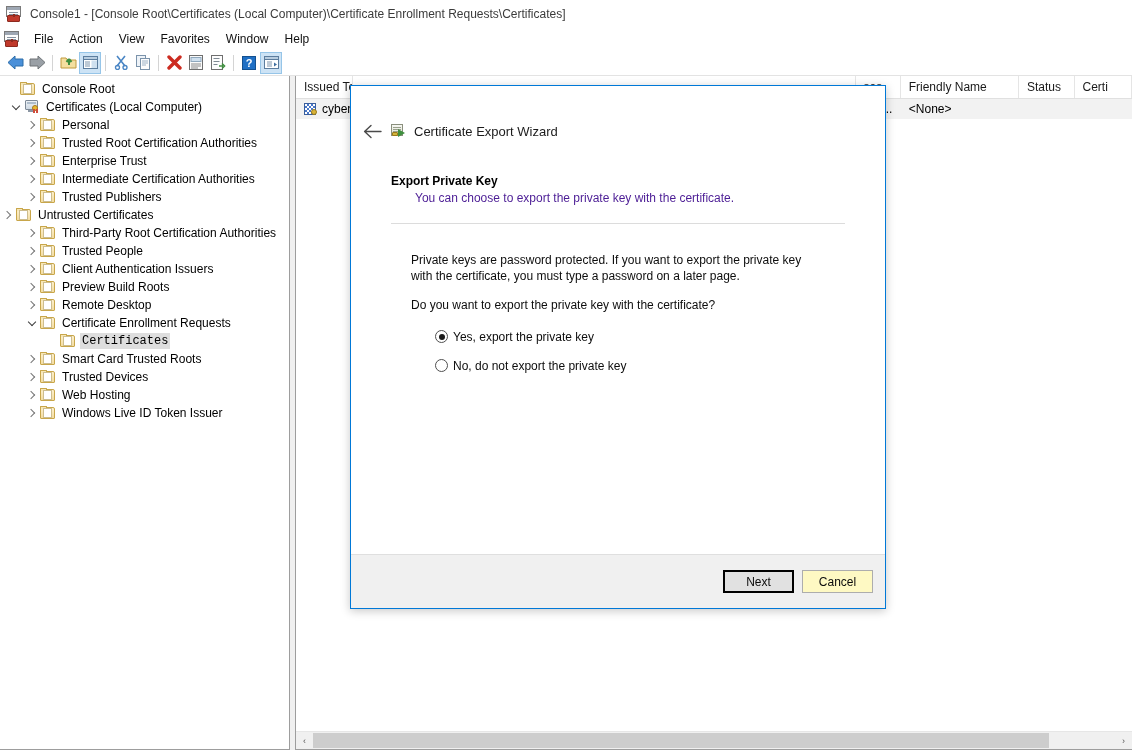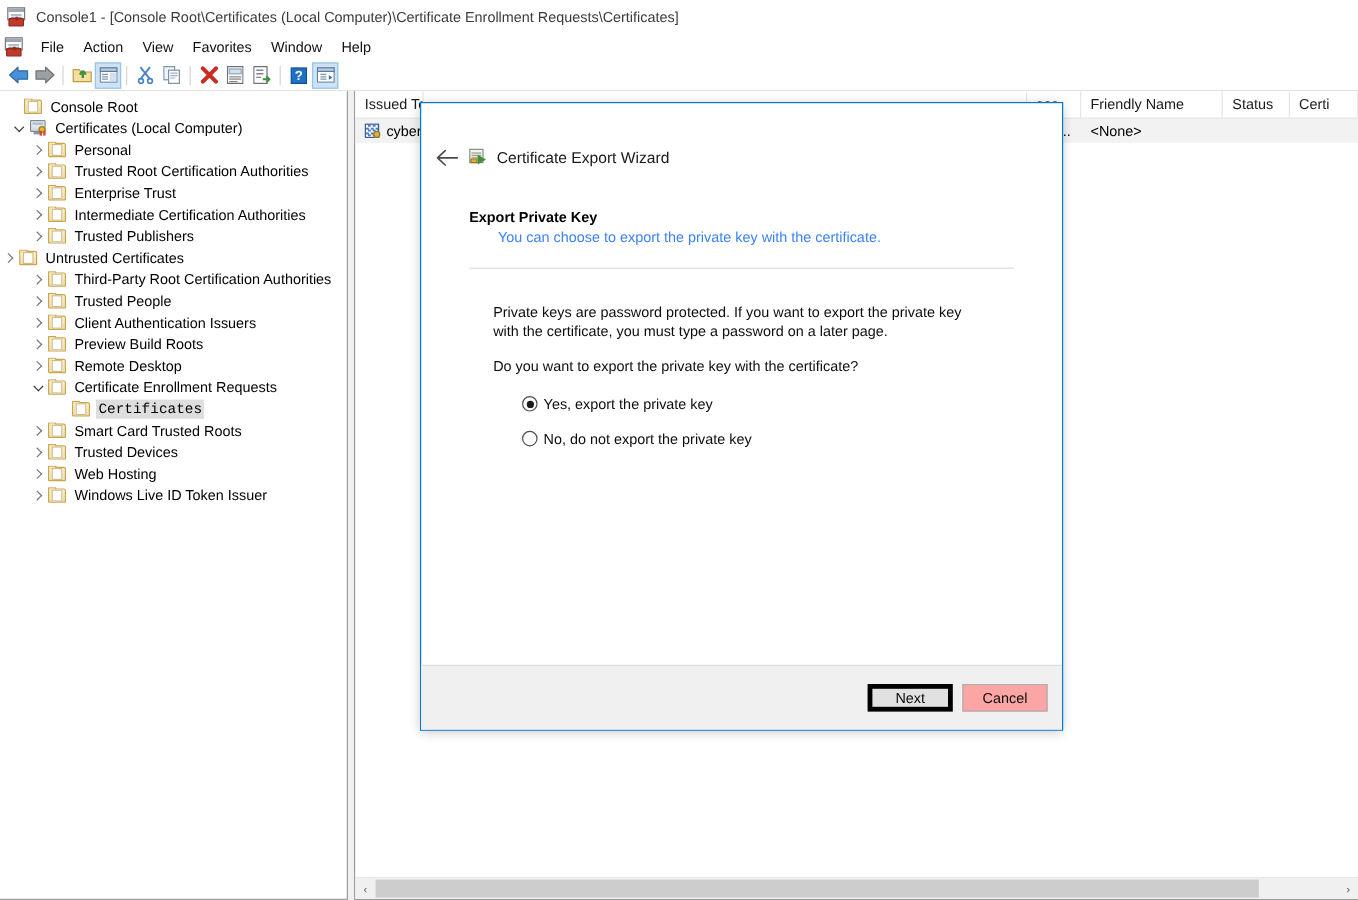--- a/index.html
+++ b/index.html
@@ -438,21 +438,21 @@
     box-sizing: border-box;
   }
   .page-head {
     font-size: 12px;
     font-weight: bold;
     color: #000;
     margin-bottom: 3px;
   }
   .page-sub {
     font-size: 12px;
-    color: #3b82f6;
+    color: #4c1d95;
     margin-left: 24px;
   }
   .dlg-rule {
     margin-top: 18px;
     height: 1px;
     background: #dcdcdc;
   }
   .body-text {
     margin-top: 28px;
     font-size: 12px;
@@ -508,31 +508,31 @@
     align-items: center;
     justify-content: flex-end;
     padding-right: 12px;
     box-sizing: border-box;
   }
   .dlg-btn {
     width: 71px;
     height: 23px;
     font-size: 12px;
     font-family: "Liberation Sans", sans-serif;
-    background: #fca5a5;
+    background: #fef9c3;
     border: 1px solid #adadad;
     color: #0b0b0b;
     display: flex;
     align-items: center;
     justify-content: center;
     margin-left: 8px;
     box-sizing: border-box;
   }
   .dlg-btn.default {
-    border: 4px solid #000000;
+    border: 2px solid #000000;
     background: #e1e1e1;
   }
 </style>
 </head>
 <body>
 
 <div class="titlebar">
   <span class="mmc-icon">
     <span class="win"></span>
       <span class="box"></span>

